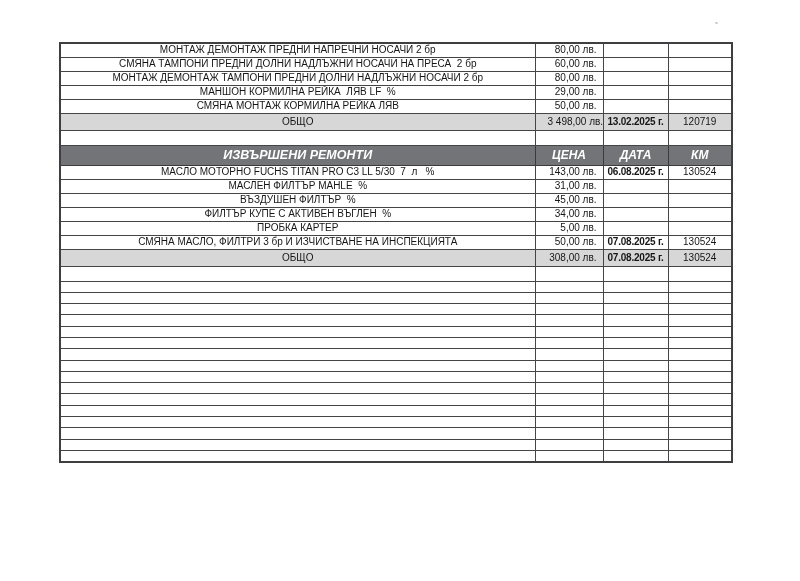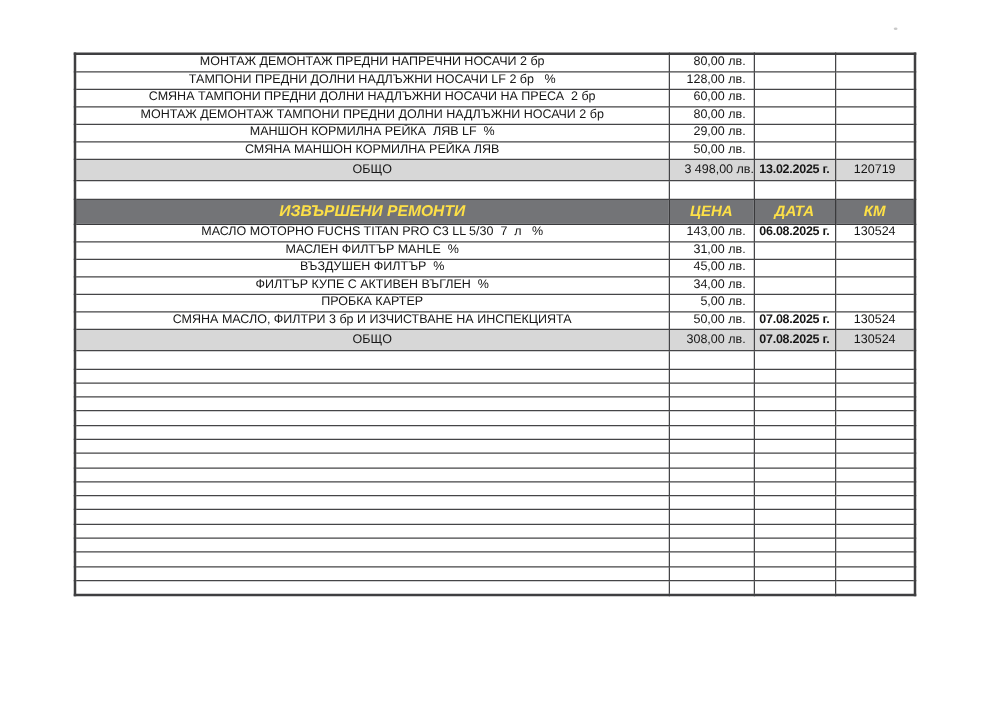--- a/index.html
+++ b/index.html
@@ -32,21 +32,21 @@
   td.date{text-align:center;padding:0 1px;letter-spacing:-0.2px;font-weight:bold;}
   td.km{text-align:center;}
 
   tr.dr{height:14px;}
   tr.total{height:17px;}
   tr.total td{background:#d7d7d7;}
   tr.total td.desc{font-weight:normal;text-align:center;}
   tr.spacer{height:15px;}
   tr.head{height:20px;}
   tr.head td{
-    background:#737477;color:#fde047;
+    background:#737477;color:#ffffff;
     font-weight:bold;font-style:italic;
     text-align:center;border-color:#3a3a3c;
   }
   tr.head td.desc-h{font-size:12.5px;}
   tr.head td.col-h{font-size:12px;letter-spacing:0;}
   tr.er{height:11.3px;}
   tr.er.tall{height:15px;}
 </style>
 </head>
 <body>
@@ -63,45 +63,39 @@
     </colgroup>
     <tbody>
 
       <tr class="dr">
         <td class="desc">МОНТАЖ ДЕМОНТАЖ ПРЕДНИ НАПРЕЧНИ НОСАЧИ 2 бр</td>
         <td class="price">80,00 лв.</td>
         <td class="date"></td>
         <td class="km"></td>
       </tr>
       <tr class="dr">
-        <td class="desc">ТАМПОНИ ПРЕДНИ ДОЛНИ НАДЛЪЖНИ НОСАЧИ LF 2 бр   %</td>
-        <td class="price">128,00 лв.</td>
-        <td class="date"></td>
-        <td class="km"></td>
-      </tr>
-      <tr class="dr">
         <td class="desc">СМЯНА ТАМПОНИ ПРЕДНИ ДОЛНИ НАДЛЪЖНИ НОСАЧИ НА ПРЕСА  2 бр</td>
         <td class="price">60,00 лв.</td>
         <td class="date"></td>
         <td class="km"></td>
       </tr>
       <tr class="dr">
         <td class="desc">МОНТАЖ ДЕМОНТАЖ ТАМПОНИ ПРЕДНИ ДОЛНИ НАДЛЪЖНИ НОСАЧИ 2 бр</td>
         <td class="price">80,00 лв.</td>
         <td class="date"></td>
         <td class="km"></td>
       </tr>
       <tr class="dr">
         <td class="desc">МАНШОН КОРМИЛНА РЕЙКА  ЛЯВ LF  %</td>
         <td class="price">29,00 лв.</td>
         <td class="date"></td>
         <td class="km"></td>
       </tr>
       <tr class="dr">
-        <td class="desc">СМЯНА МАНШОН КОРМИЛНА РЕЙКА ЛЯВ</td>
+        <td class="desc">СМЯНА МОНТАЖ КОРМИЛНА РЕЙКА ЛЯВ</td>
         <td class="price">50,00 лв.</td>
         <td class="date"></td>
         <td class="km"></td>
       </tr>
 
       <tr class="total">
         <td class="desc">ОБЩО</td>
         <td class="price">3 498,00 лв.</td>
         <td class="date">13.02.2025 г.</td>
         <td class="km">120719</td>

